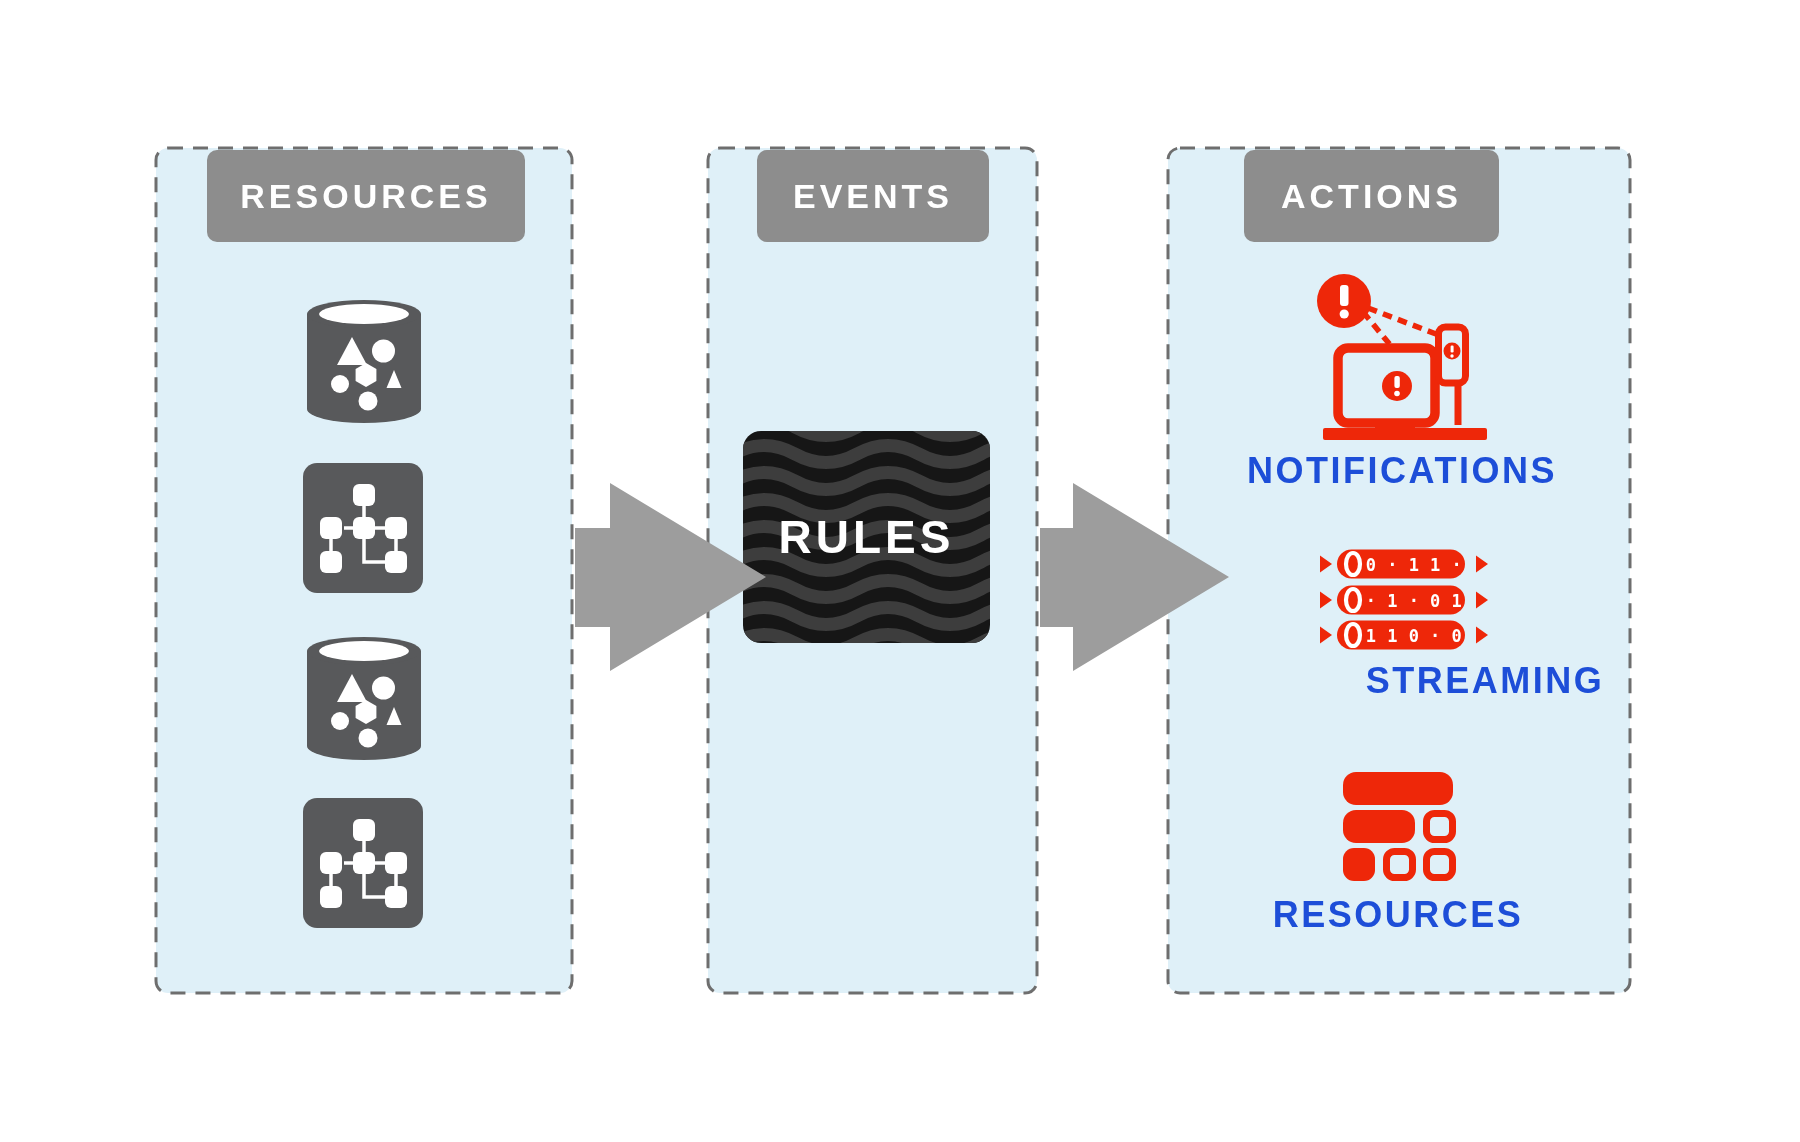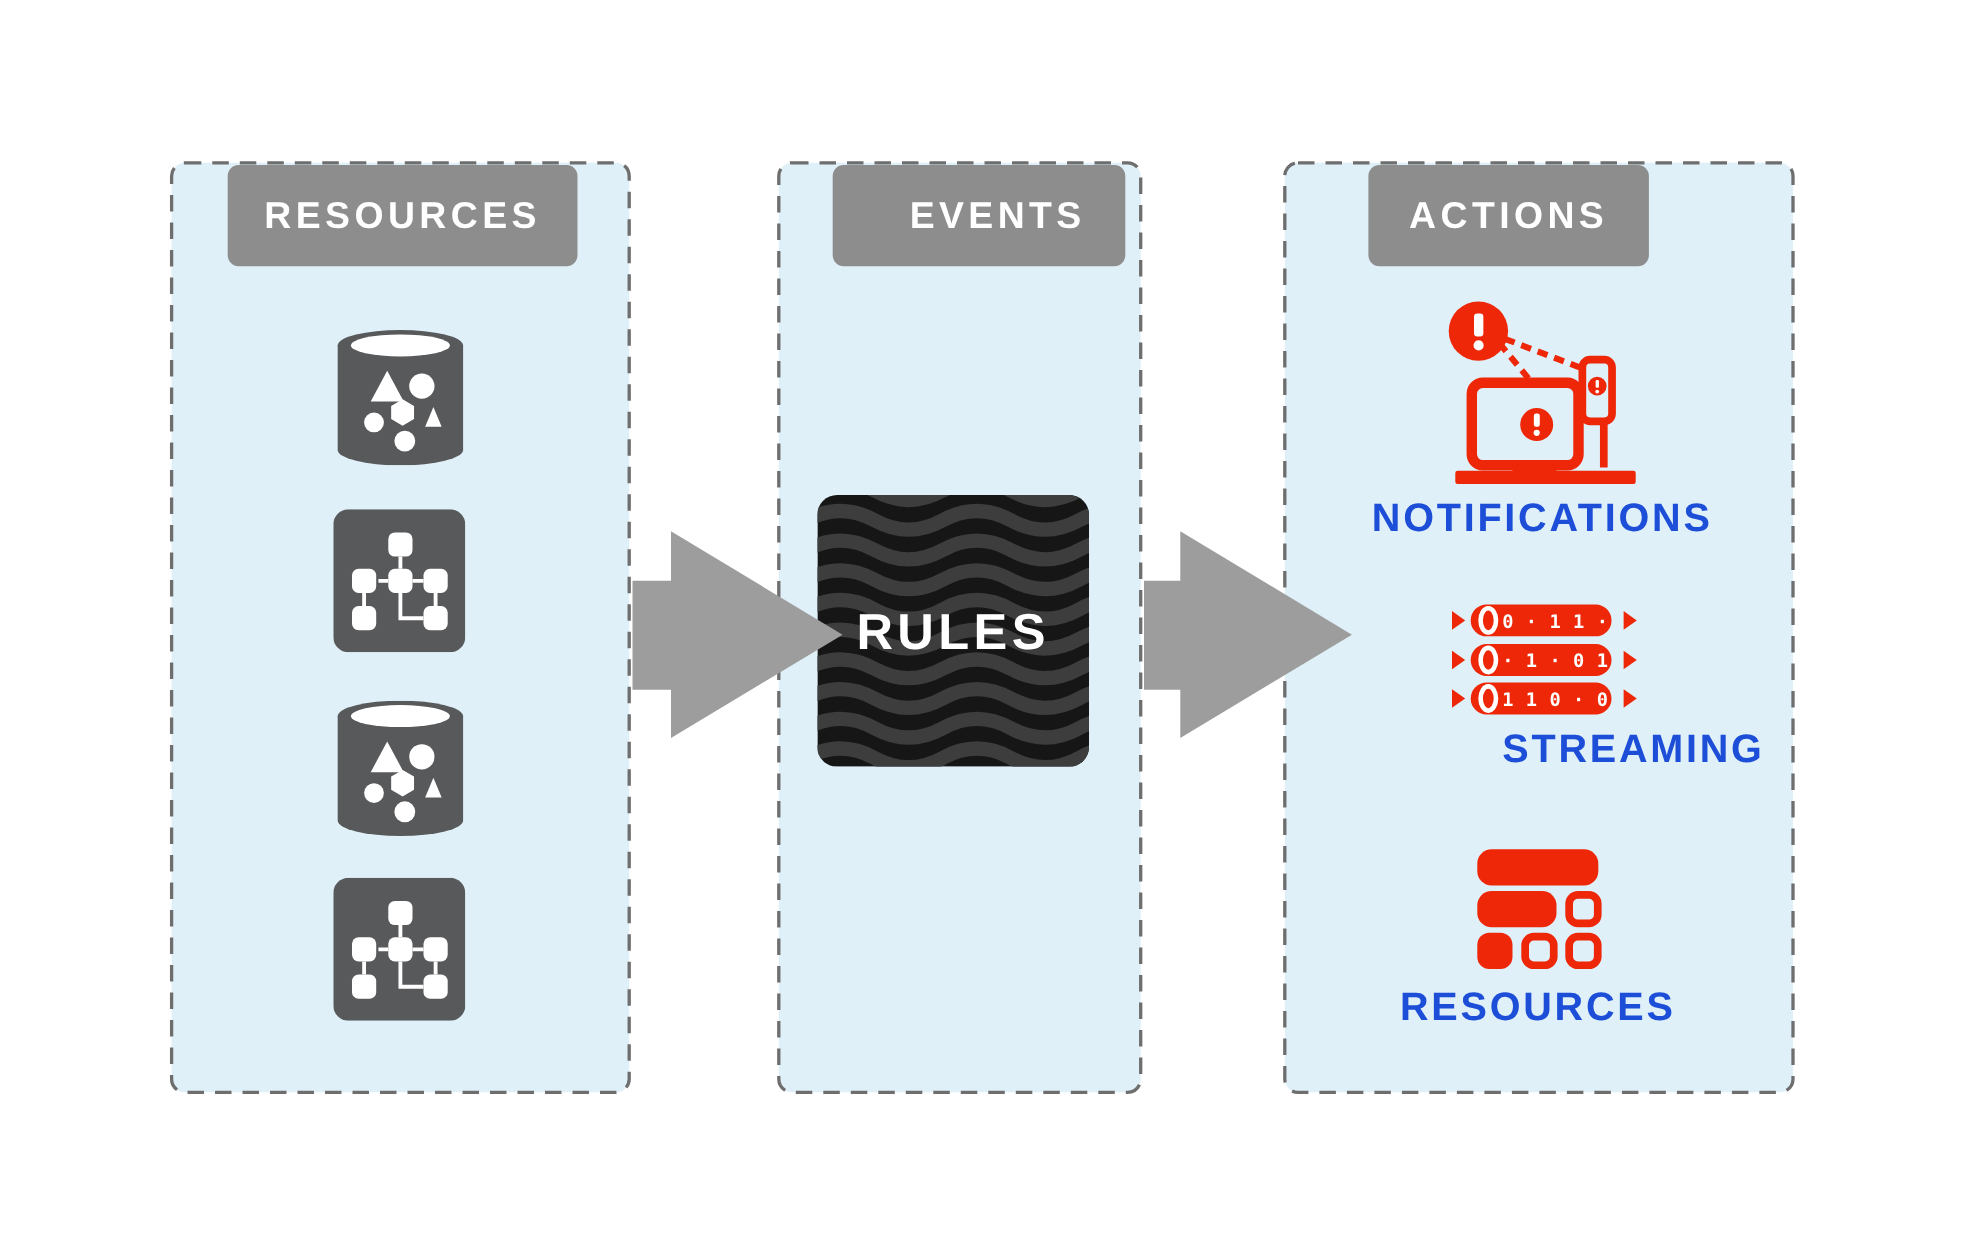--- a/index.html
+++ b/index.html
@@ -16,21 +16,21 @@
     z-index:2;white-space:nowrap;
   }
   .res-icon{position:absolute;left:303px;z-index:2;}
   .act-icon{position:absolute;z-index:2;}
   .icon-label{
     position:absolute;transform:translate(-50%,-50%);
     color:#1d4ed8;font-weight:bold;font-size:36px;letter-spacing:2.5px;
     white-space:nowrap;z-index:2;
   }
   .rules-box{
-    position:absolute;left:743px;top:450px;width:247px;height:247px;
+    position:absolute;left:743px;top:431px;width:247px;height:212px;
     border-radius:18px;overflow:hidden;z-index:2;
   }
   .rules-box svg{position:absolute;left:0;top:0;}
   .rules-label{
     position:absolute;left:0;top:0;width:100%;height:100%;
     display:flex;align-items:center;justify-content:center;
     color:#ffffff;font-weight:bold;font-size:46px;letter-spacing:4px;
   }
   .bits-text{
     font-family:"DejaVu Sans Mono",monospace;font-weight:bold;
@@ -42,21 +42,21 @@
 
 <div class="canvas">
 
   <svg class="layer z0" width="1800" height="1142" viewBox="0 0 1800 1142">
     <rect x="156" y="148" width="416" height="845" rx="12" fill="#dff0f8" stroke="#6e6e6e" stroke-width="3" stroke-dasharray="15 10"></rect>
     <rect x="708" y="148" width="329" height="845" rx="12" fill="#dff0f8" stroke="#6e6e6e" stroke-width="3" stroke-dasharray="15 10"></rect>
     <rect x="1168" y="148" width="462" height="845" rx="12" fill="#dff0f8" stroke="#6e6e6e" stroke-width="3" stroke-dasharray="15 10"></rect>
   </svg>
 
   <div class="panel-header" style="left:207px;top:150px;width:318px;">RESOURCES</div>
-  <div class="panel-header" style="left:757px;top:150px;width:232px;padding-left:34px;">EVENTS</div>
+  <div class="panel-header" style="left:757px;top:150px;width:232px;">EVENTS</div>
   <div class="panel-header" style="left:1217px;top:150px;width:255px;margin-left:27px;">ACTIONS</div>
 
   <svg class="res-icon" style="top:300px;" width="122" height="123" viewBox="0 0 122 123">
     <path d="M4 14 v95 a57 14 0 0 0 114 0 V14" fill="#58595b"></path>
     <ellipse cx="61" cy="14" rx="57" ry="14" fill="#58595b"></ellipse>
     <ellipse cx="61" cy="14" rx="45" ry="10" fill="#ffffff"></ellipse>
     <g fill="#ffffff">
       <path d="M49 37 L64 65 H34 Z"></path>
       <circle cx="80.5" cy="51" r="11.5"></circle>
       <path d="M63 63 L73.4 69 V81 L63 87 L52.6 81 V69 Z"></path>

